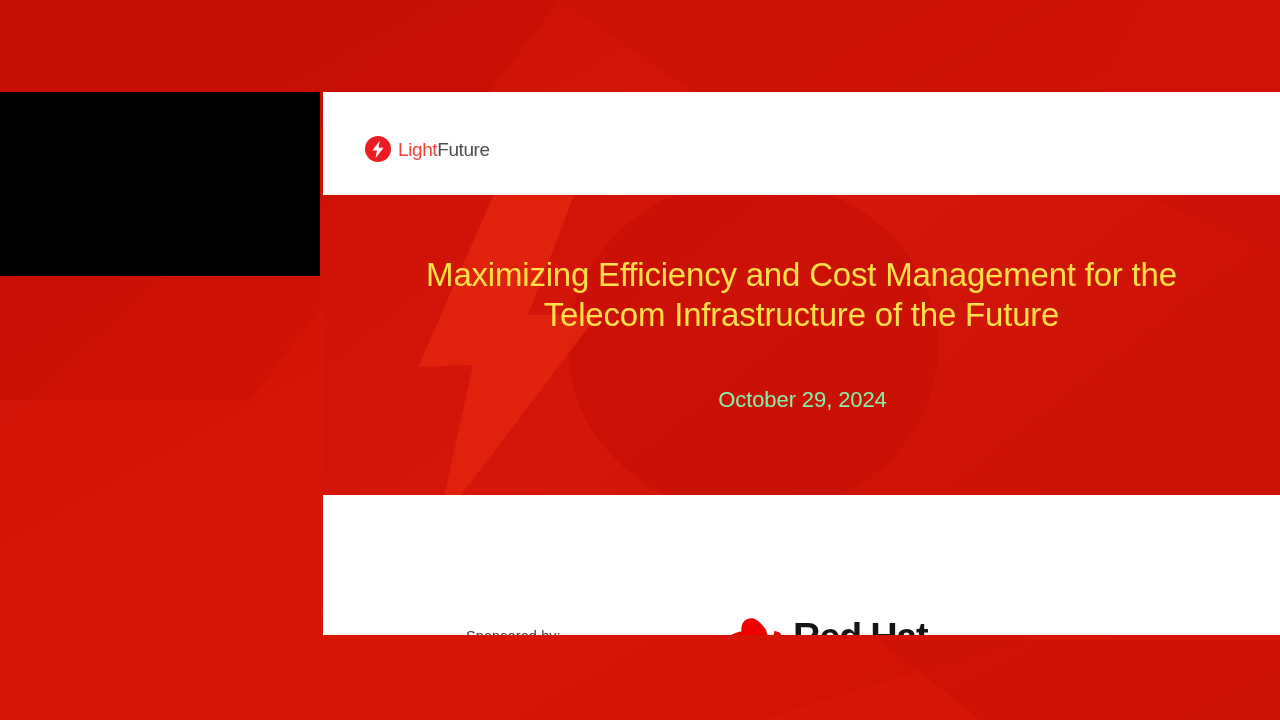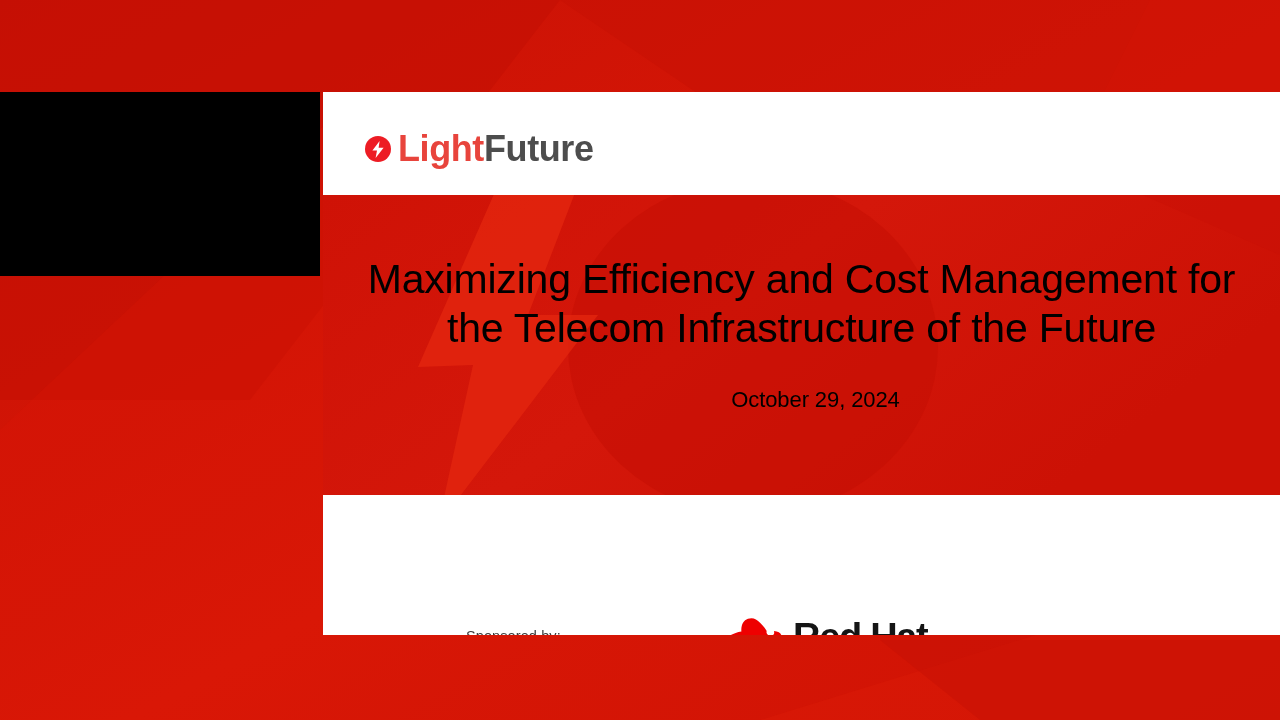--- a/index.html
+++ b/index.html
@@ -66,23 +66,23 @@
     border-radius: 50%;
     background: #ed1c24;
     display: flex;
     align-items: center;
     justify-content: center;
     margin-right: 7px;
     flex: none;
   }
   #lr-mark svg { display: block; }
   .lr-word {
-    font-size: 36px;
+    font-size: 19px;
     letter-spacing: -0.4px;
-    font-weight: 700;
+    font-weight: 400;
     line-height: 1;
   }
   #lr-light  { color: #e8443c; }
   #lr-reading{ color: #4d4d4d; }
 
   
   #hero {
     position: absolute;
     left: 0;
     top: 103px;
@@ -92,34 +92,34 @@
     overflow: hidden;
   }
   #hero-art { position: absolute; inset: 0; width: 957px; height: 300px; display:block; }
 
   #hero-title {
     position: absolute;
     left: 40px;
     top: 60px;
     width: 877px;
     text-align: center;
-    color: #000000;
-    font-size: 41px;
+    color: #fde047;
+    font-size: 33px;
     line-height: 1.2;
     font-weight: 400;
     letter-spacing: -0.2px;
     z-index: 2;
   }
   #hero-date {
     position: absolute;
-    left: 54px;
+    left: 41px;
     top: 192px;
     width: 877px;
     text-align: center;
-    color: #000000;
+    color: #86efac;
     font-size: 22px;
     font-weight: 400;
     letter-spacing: -0.1px;
     z-index: 2;
   }
 
   
   #sponsor-area {
     position: absolute;
     left: 0;

